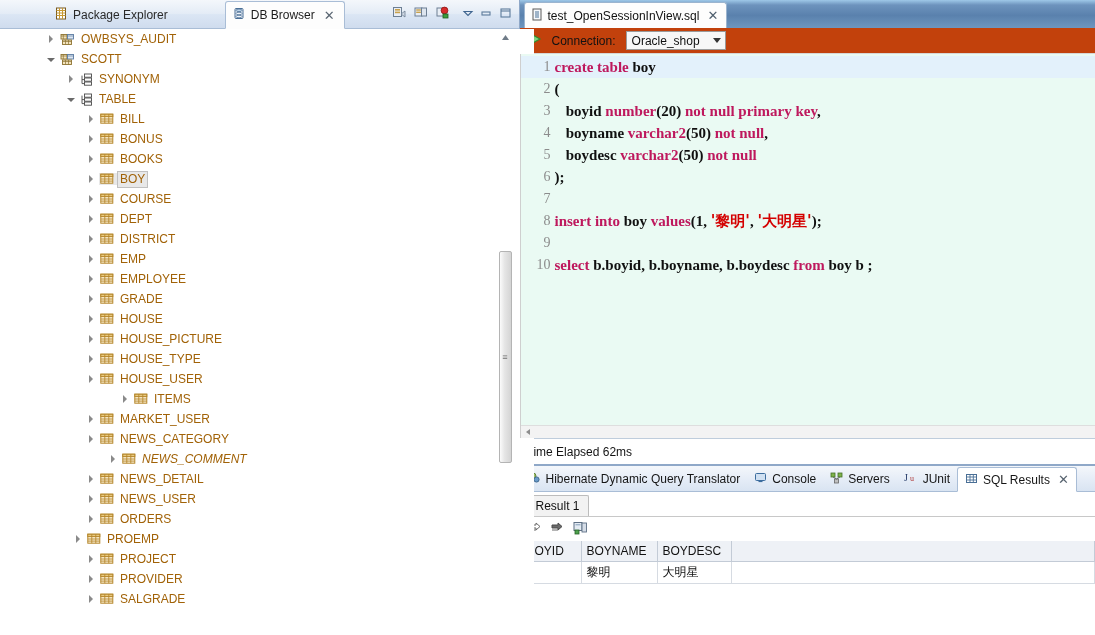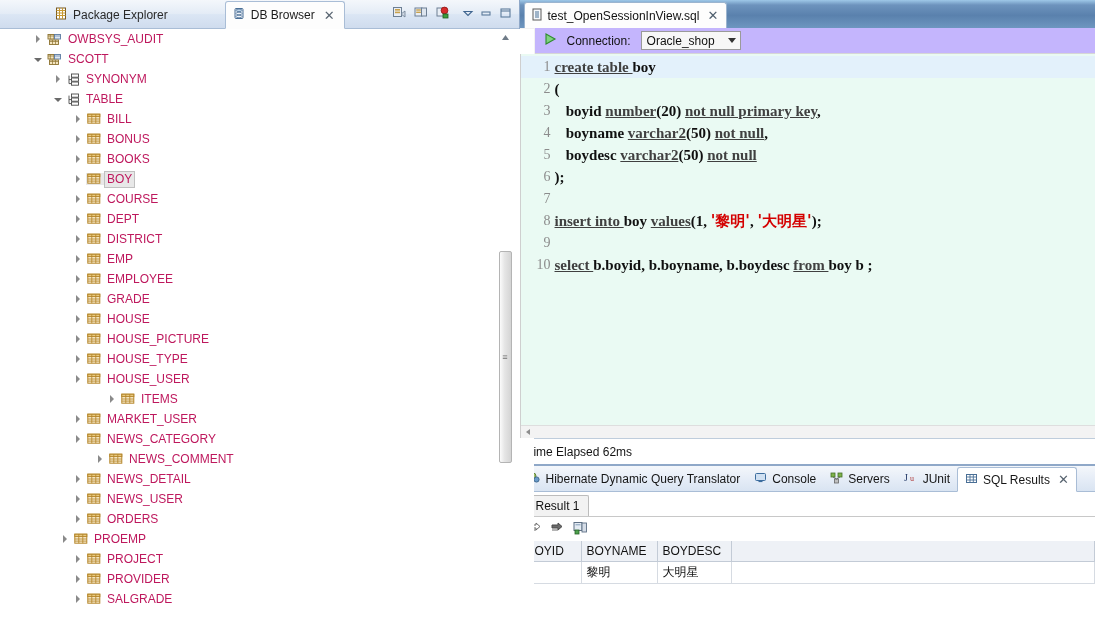--- a/index.html
+++ b/index.html
@@ -59,24 +59,25 @@
   
   #tree-area {
     position: absolute; top: 29px; left: 0;
     width: 534px; height: 606px;
     overflow: hidden;
     background: #ffffff;
   }
   .trow {
     height: 20px;
     display: flex; align-items: center;
-    font-size: 12px; color: #be185d;
+    font-size: 12px; color: #a16207;
     white-space: nowrap;
     padding-left: 0;
     cursor: default;
+    margin-left: 13px;
   }
   .trow .arrow {
     width: 16px; display: flex; align-items: center; justify-content: center;
     flex: 0 0 16px;
   }
   .trow .tlabel { padding: 0 3px; line-height: 15px; }
   .trow.selected .tlabel {
     background: #e8e8e8;
     border: 1px solid #c0c0c0;
     padding: 0 2px;
@@ -131,26 +132,25 @@
     border-bottom: none;
     border-radius: 3px 3px 0 0;
     font-size: 12px; color: #111;
     white-space: nowrap;
   }
   .etab .close-x { font-size: 13px; color: #50606f; margin-left: 3px; line-height: 1; }
 
   
   .conn-bar {
     height: 26px;
-    background: #c4b5fd;
+    background: #c2410c;
     border-bottom: 1px solid #d6d6d6;
     display: flex; align-items: center;
     padding-left: 8px; gap: 10px;
     flex: 0 0 26px;
-    margin-left: 15px;
   }
   .conn-label { font-size: 12px; color: #121212; }
   .conn-select {
     height: 19px;
     min-width: 100px;
     background: #f7f7f7;
     border: 1px solid #9a9a9a;
     display: flex; align-items: center; justify-content: space-between;
     padding: 0 4px 0 5px;
     font-size: 12px; color: #101010;
@@ -181,21 +181,21 @@
   .cline.cur { background: #e3f1fb; }
   .lnum {
     width: 34px; flex: 0 0 34px;
     text-align: right;
     padding-right: 4px;
     color: #8c8c8c;
     font-family: "Liberation Serif", serif;
     font-size: 14px;
   }
   .ctext { font-weight: bold; color: #101010; }
-  .kw { color: #404040; font-weight: bold; text-decoration: underline; }
+  .kw { color: #be185d; font-weight: bold; }
   .pl { color: #101010; font-weight: bold; }
   .str { color: #d40000; font-weight: bold; }
 
   #editor-hscroll {
     position: absolute; left: 0; right: 0; bottom: 0;
     height: 13px;
     background: #f3f3f3;
     border-top: 1px solid #dedede;
     display: flex; align-items: center;
   }
@@ -706,21 +706,21 @@
               <rect x="0.8" y="1.2" width="12" height="9" fill="#fbf0d4" stroke="#b5872c" stroke-width="1"></rect>
               <rect x="0.8" y="1.2" width="12" height="2.4" fill="#e8c97e" stroke="#b5872c" stroke-width="1"></rect>
               <line x1="0.8" y1="6" x2="12.8" y2="6" stroke="#b5872c" stroke-width="0.9"></line>
               <line x1="0.8" y1="8.1" x2="12.8" y2="8.1" stroke="#b5872c" stroke-width="0.9"></line>
               <line x1="4.8" y1="1.2" x2="4.8" y2="10.2" stroke="#b5872c" stroke-width="0.9"></line>
               <line x1="8.8" y1="1.2" x2="8.8" y2="10.2" stroke="#b5872c" stroke-width="0.9"></line>
             </svg>
           </span>
           <span class="tlabel">NEWS_CATEGORY</span>
         </div>
-        <div class="trow" style="padding-left: 92px;">
+        <div class="trow" style="padding-left: 92px; font-style: italic;">
           <span class="arrow">
             <span class="arrow-c"></span>
           </span>
           <span class="ticon-wrap">
             <svg width="14" height="12" viewBox="0 0 14 12">
               <rect x="0.8" y="1.2" width="12" height="9" fill="#fbf0d4" stroke="#b5872c" stroke-width="1"></rect>
               <rect x="0.8" y="1.2" width="12" height="2.4" fill="#e8c97e" stroke="#b5872c" stroke-width="1"></rect>
               <line x1="0.8" y1="6" x2="12.8" y2="6" stroke="#b5872c" stroke-width="0.9"></line>
               <line x1="0.8" y1="8.1" x2="12.8" y2="8.1" stroke="#b5872c" stroke-width="0.9"></line>
               <line x1="4.8" y1="1.2" x2="4.8" y2="10.2" stroke="#b5872c" stroke-width="0.9"></line>

